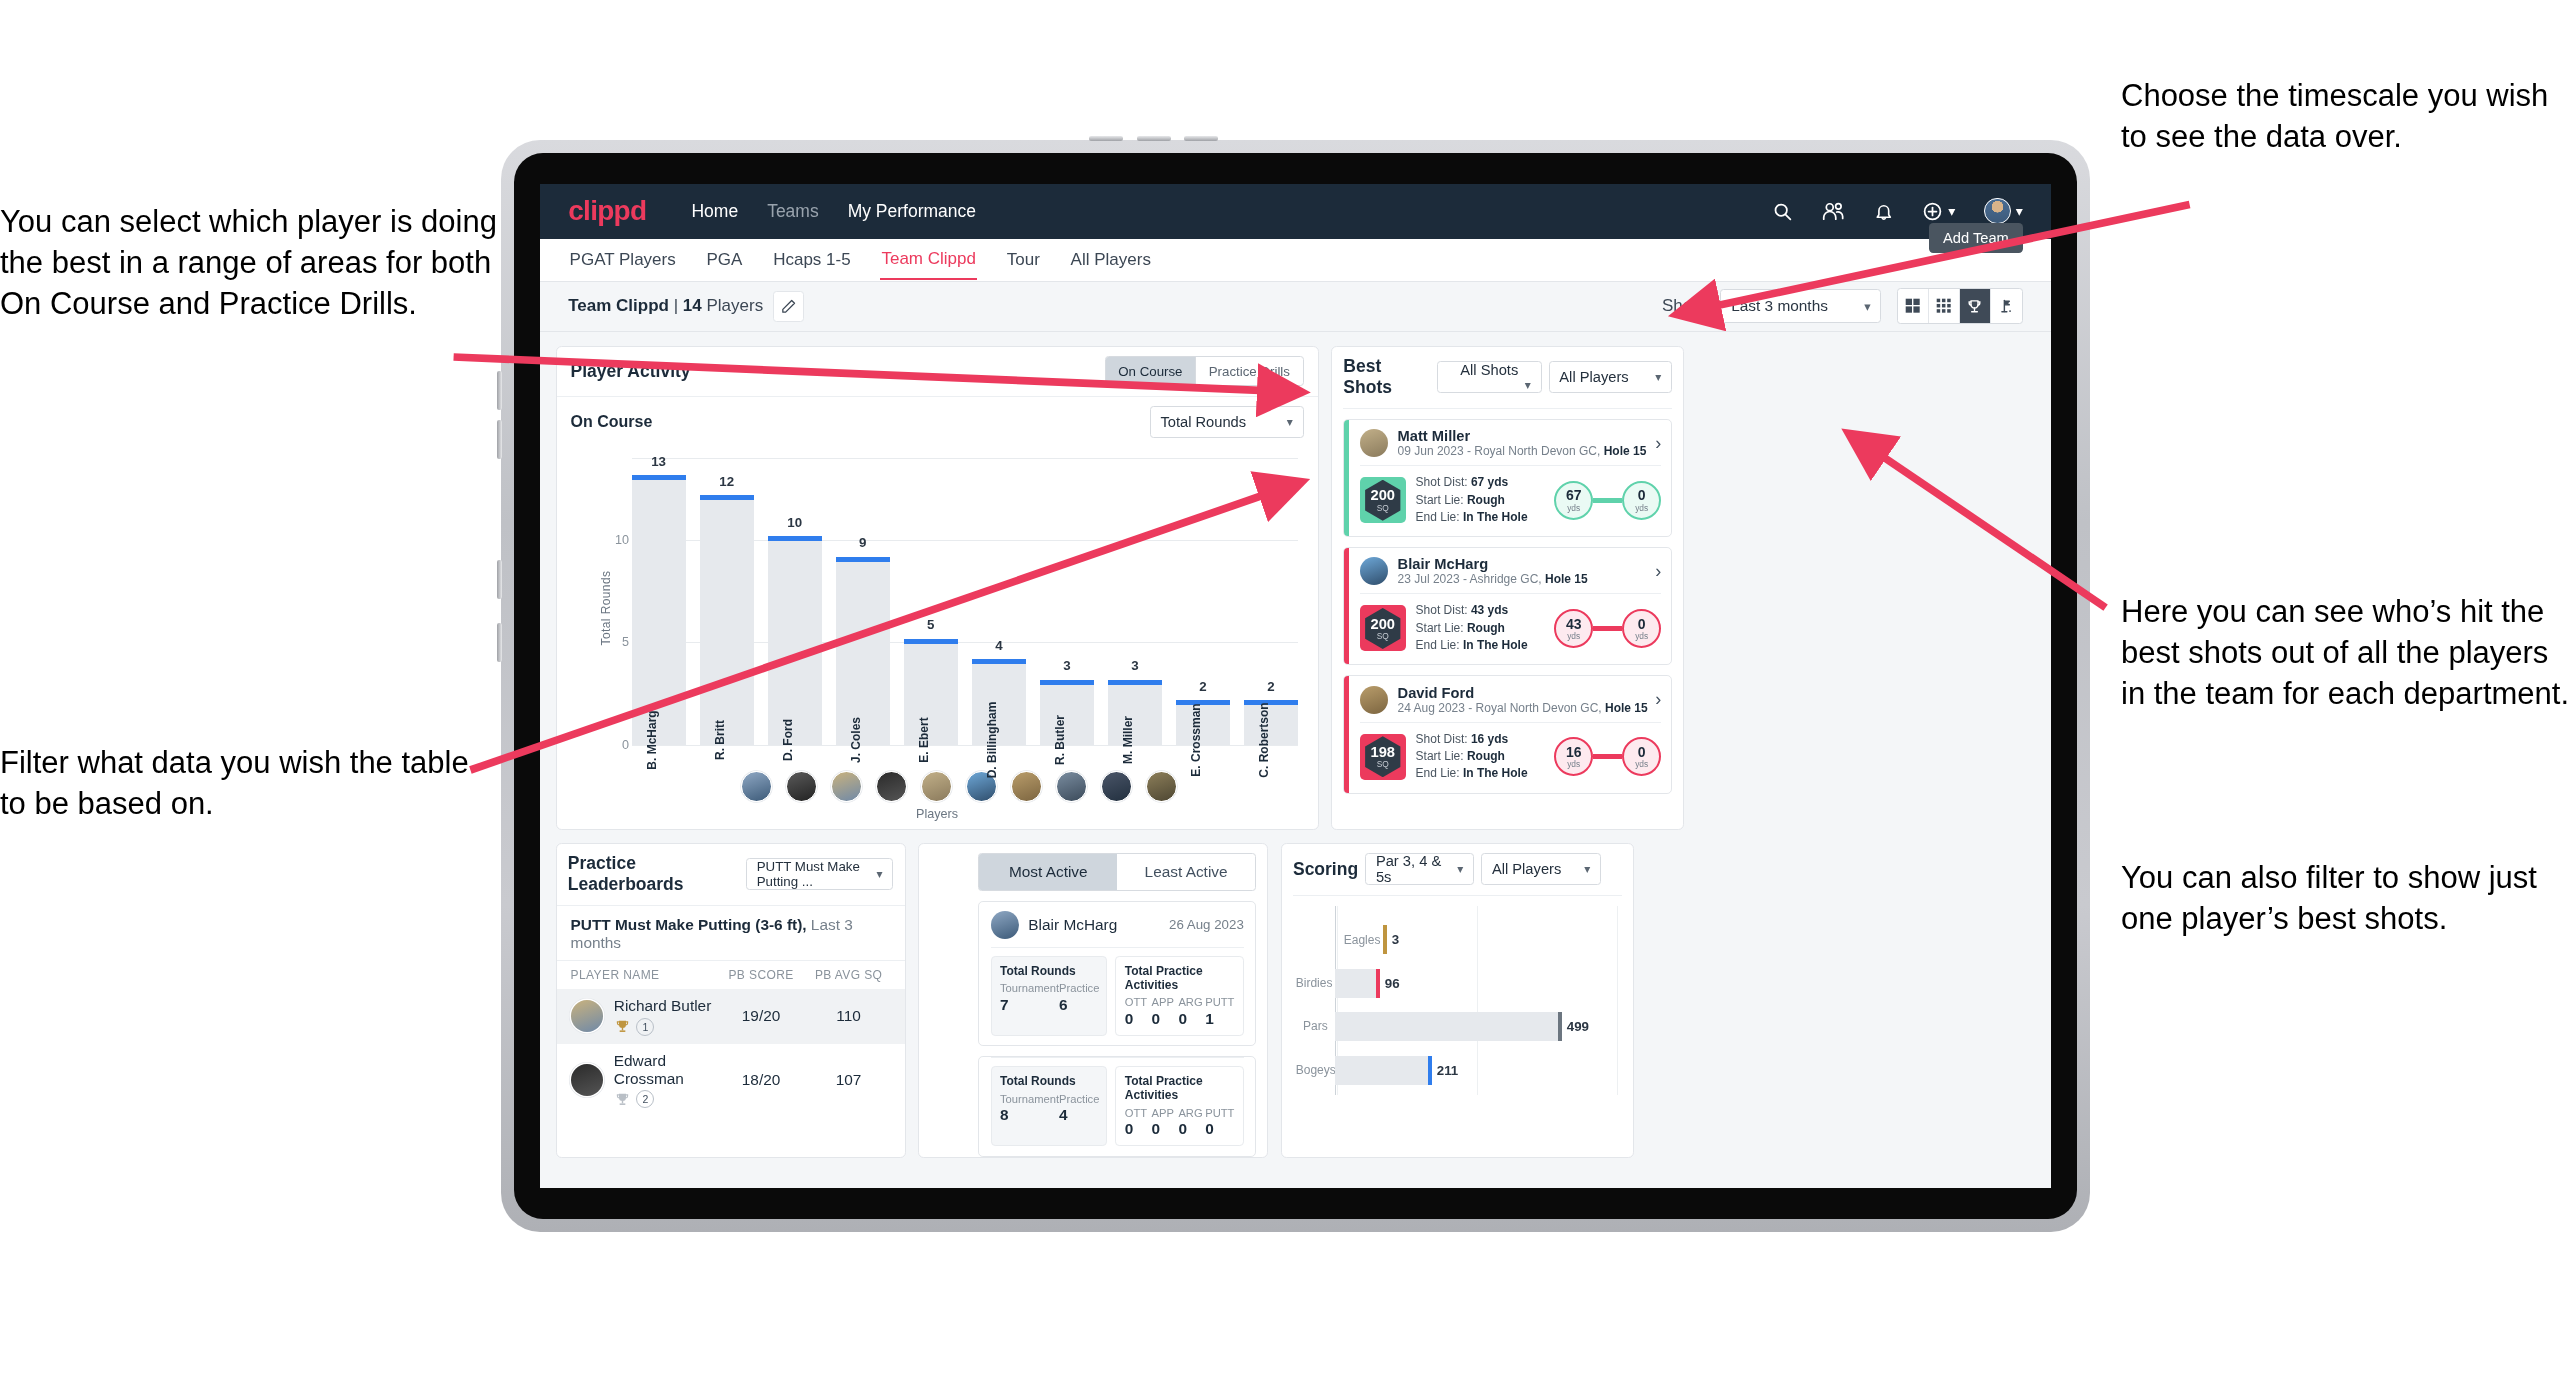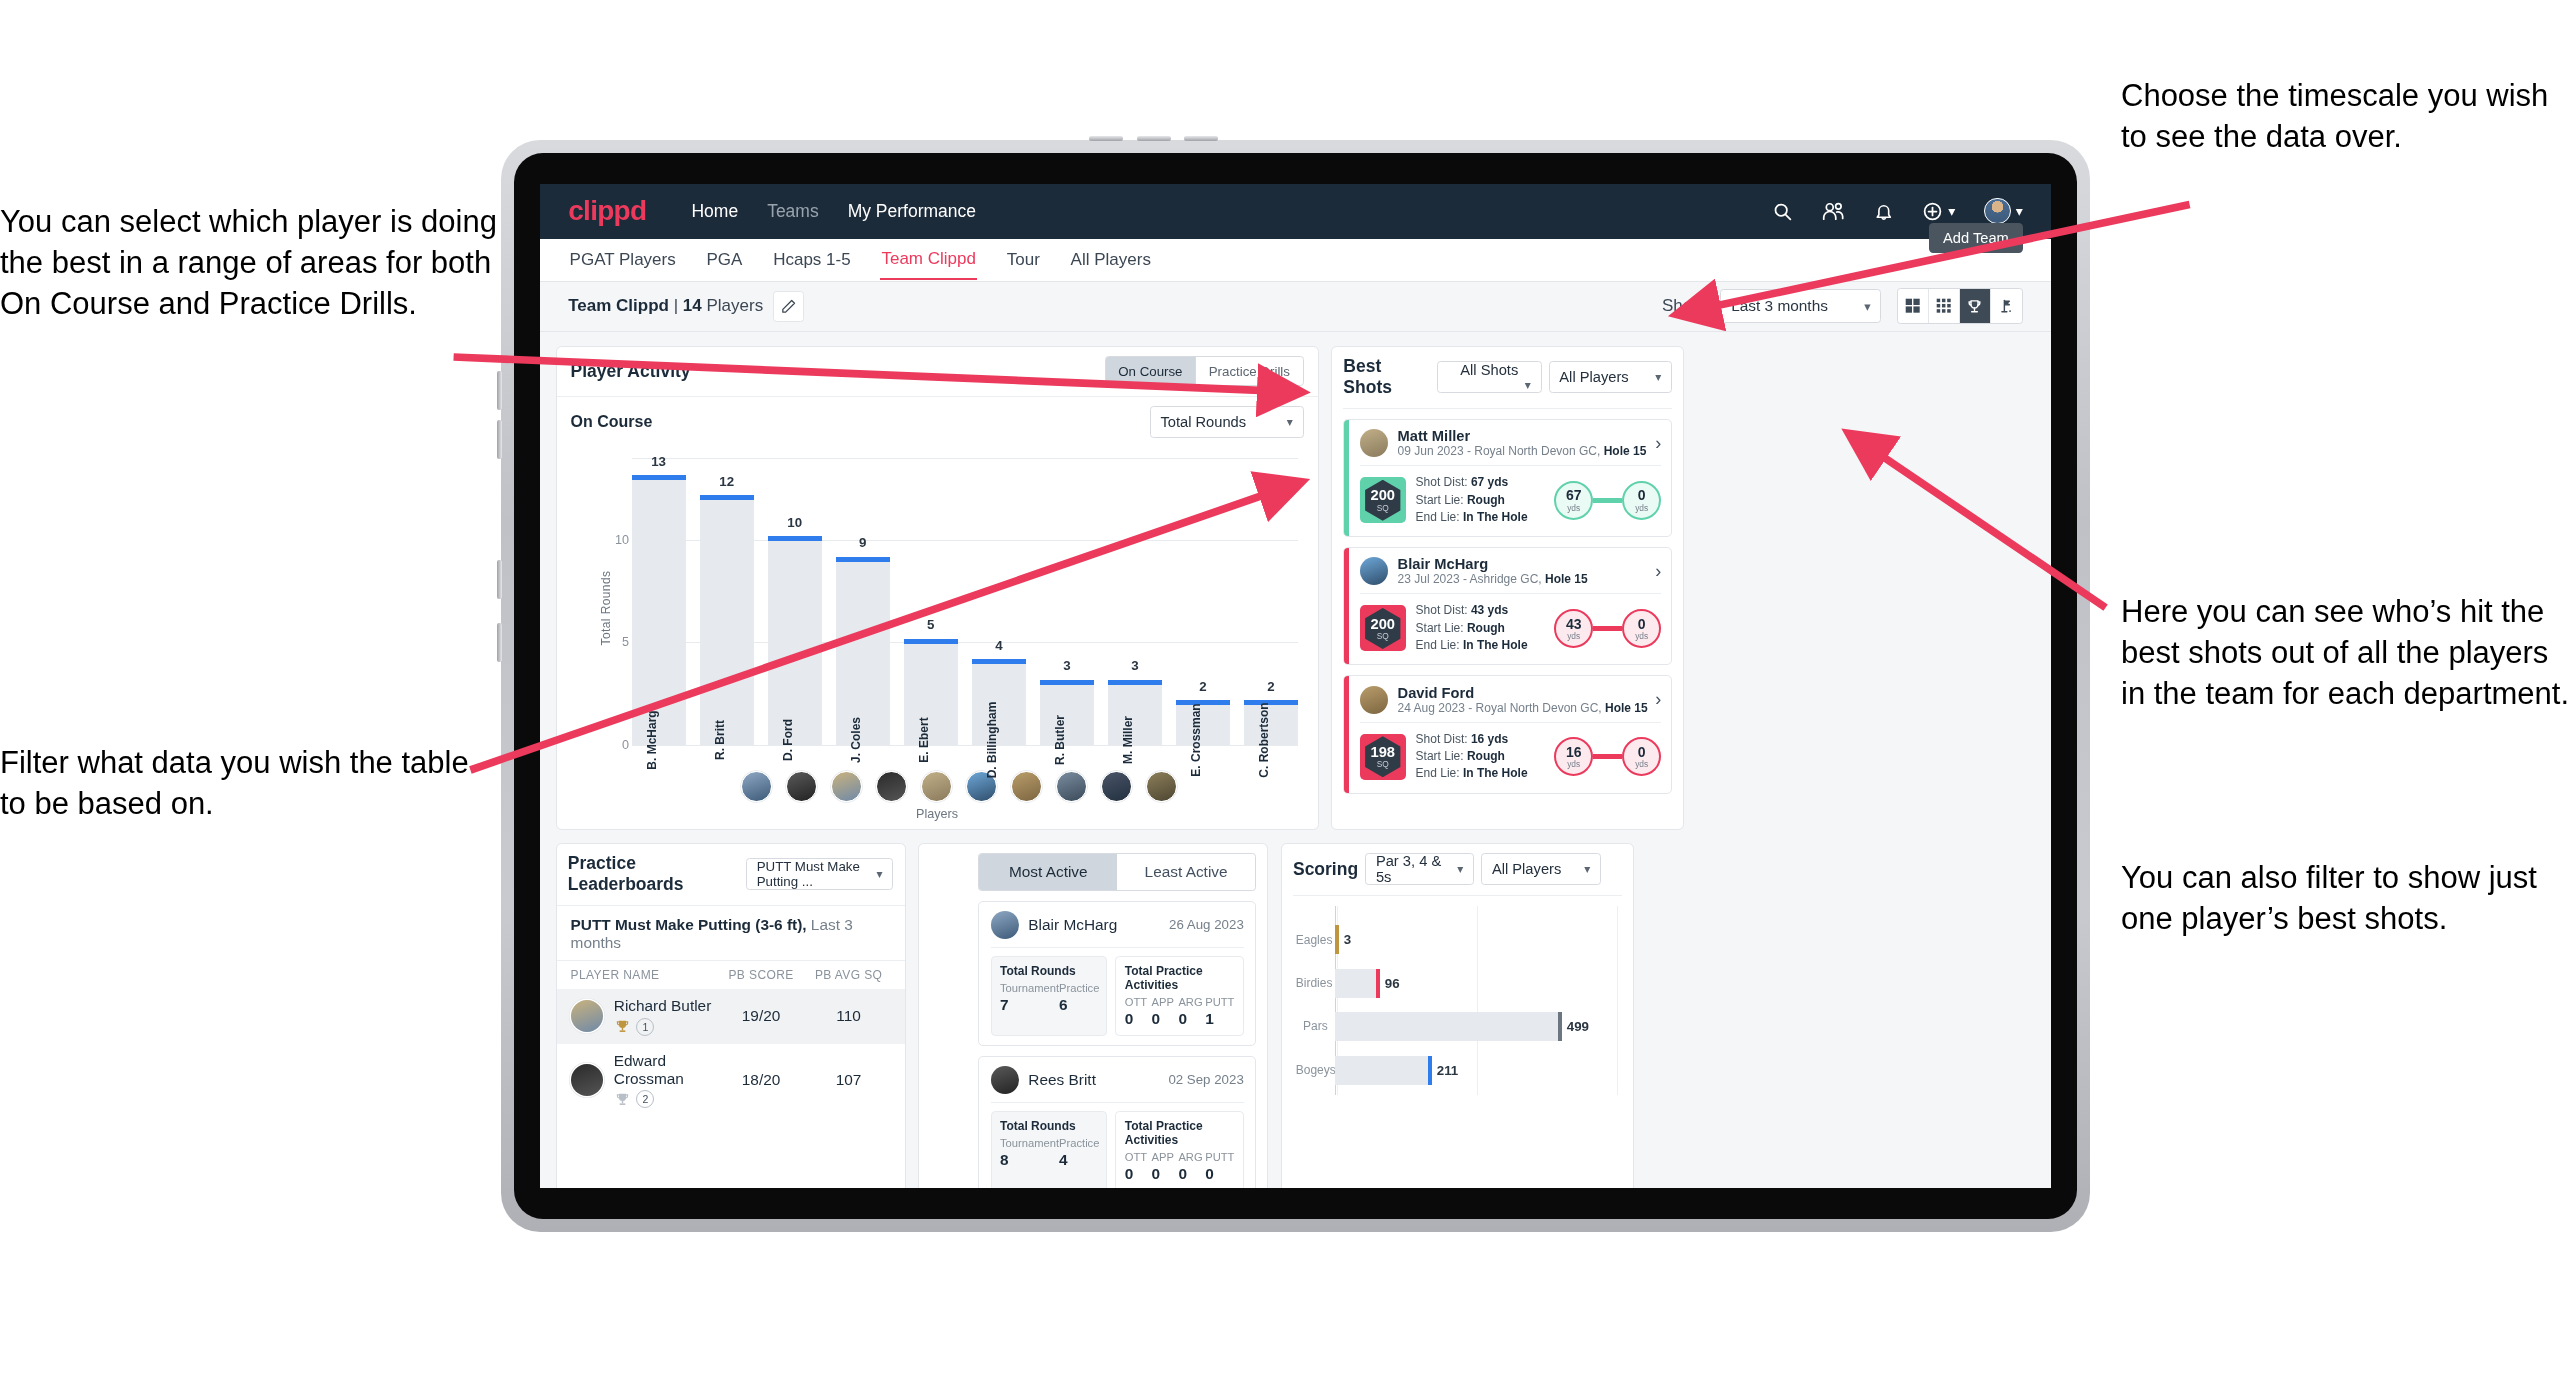--- a/index.html
+++ b/index.html
@@ -707,25 +707,20 @@
                         </div>
                         <div class="stat-col">
                           <div class="stat-k">PUTT</div>
                           <div class="stat-v">1</div>
                         </div>
                       </div>
                     </div>
                   </div>
                 </div>
                 <div class="ac-card">
-                  <div class="ac-head">
-                    <div class="ac-av" style="background:linear-gradient(160deg,#5a5a5a 0%,#222 100%)"></div>
-                    <div class="ac-name">Rees Britt</div>
-                    <div class="ac-date">02 Sep 2023</div>
-                  </div>
                   <div class="divider" style="margin:0 11.2px 8.4px"></div>
                   <div class="ac-body">
                     <div class="stat-box gray">
                       <div class="stat-title">Total Rounds</div>
                       <div class="stat-cols">
                         <div class="stat-col">
                           <div class="stat-k">Tournament</div>
                           <div class="stat-v">8</div>
                         </div>
                         <div class="stat-col">
@@ -771,21 +766,21 @@
                 <span>All Players</span>
                 <span class="chev">▾</span>
               </div>
             </div>
             <div class="divider" style="margin:0 11.2px;"></div>
             <div id="sc-chart">
                 <div class="sc-grid" style="left: 41px;"></div>
                 <div class="sc-grid" style="left: 181px;"></div>
                 <div class="sc-grid" style="left: 321px;"></div>
                 <div class="sc-axis"></div>
-                <div class="sc-row" style="top: 19.6px;">
+                <div class="sc-row" style="top: 19.6px; margin-left: 48px;">
                   <div class="sc-cat">Eagles</div>
                   <div class="sc-bar" style="width:2.1px">
                     <div class="endcap" style="background:#bf953f"></div>
                   </div>
                   <div class="sc-val">3</div>
                 </div>
                 <div class="sc-row" style="top: 63px;">
                   <div class="sc-cat">Birdies</div>
                   <div class="sc-bar" style="width:43px">
                     <div class="endcap" style="background:#ec3a5d"></div>

